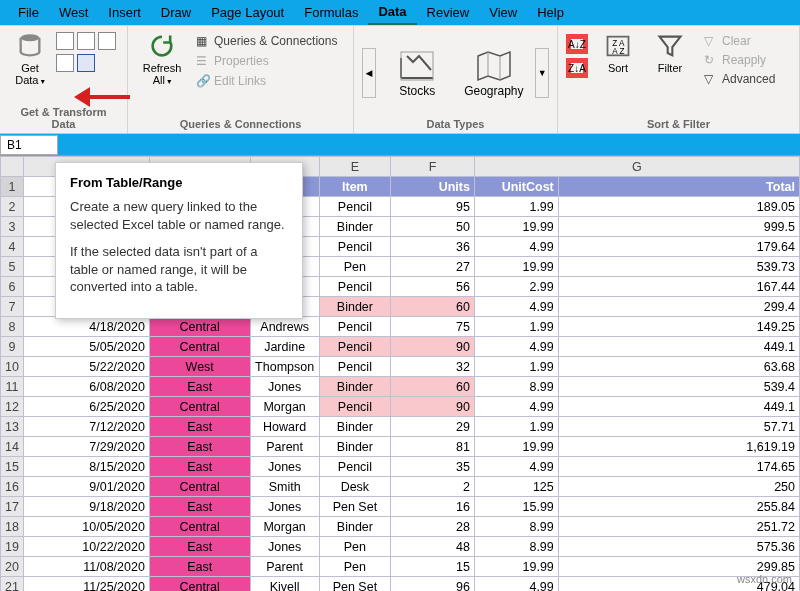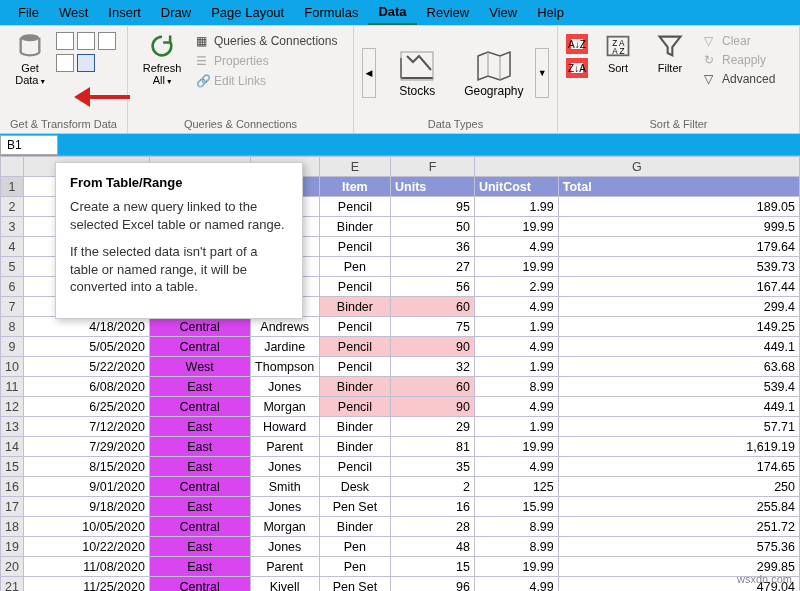--- a/index.html
+++ b/index.html
@@ -6,21 +6,21 @@
 body { width: 800px; height: 591px; background: #fff; overflow: hidden; position: relative; font-size: 13px; }
 
 
 .menubar { height: 26px; background: #0ea5e9; display: flex; align-items: center; padding: 0 8px; border-bottom: 1px solid #d4d4d4; }
 .menubar .mi { padding: 4px 10px; font-size: 13px; cursor: pointer; }
 .menubar .mi.active { border-bottom: 2px solid #217346; font-weight: 600; }
 
 
 .ribbon { height: 108px; background: #f3f2f1; border-bottom: 1px solid #c6c6c6; display: flex; }
 .group { border-right: 1px solid #d4d4d4; padding: 4px 8px 0 8px; display: flex; flex-direction: column; justify-content: space-between; position: relative; }
-.group-label { text-align: center; font-size: 11px; color: #666; padding: 2px 0 3px; }
+.group-label { text-align: center; font-size: 11px; color: #666; padding: 2px 0 3px; font-weight: bold; }
 .group-body { flex: 1; display: flex; align-items: flex-start; gap: 4px; }
 
 .bigbtn { display: flex; flex-direction: column; align-items: center; justify-content: flex-start; width: 44px; padding: 2px; cursor: pointer; }
 .bigbtn .ic { width: 28px; height: 28px; margin-bottom: 2px; }
 .bigbtn .lbl { font-size: 11px; text-align: center; line-height: 12px; }
 .bigbtn .dd::after { content: " ▾"; font-size: 8px; }
 
 .linkrow { display: flex; align-items: center; gap: 4px; font-size: 12px; color: #444; padding: 2px 4px; cursor: pointer; }
 .linkrow .sic { width: 14px; height: 14px; }
 .linkrow.dis { color: #aaa; }
@@ -46,24 +46,24 @@
 .arrow svg { width: 58px; height: 26px; }
 
 
 .grid-wrap { position: absolute; top: 156px; left: 0; right: 0; bottom: 0; overflow: hidden; }
 .grid { border-collapse: collapse; table-layout: fixed; width: 100%; }
 .grid th, .grid td { border: 1px solid #bfbfd4; padding: 0 4px; height: 20px; font-size: 12.5px; white-space: nowrap; overflow: hidden; }
 .grid .corner { background: #e8e8e8; width: 22px; }
 .grid .colh { background: #e8e8e8; text-align: center; font-weight: 400; color: #444; }
 .grid .rowh { background: #e8e8e8; text-align: center; font-weight: 400; color: #444; width: 22px; }
 .grid .rowh.sel { background: #d4d4d4; }
-.grid .hdr { background: #8a96d6; color: #fff; font-weight: 600; }
+.grid .hdr { background: #8a96d6; color: #fff; font-weight: 600; text-align: right; }
 .grid .hdr.l { text-align: center; }
 .grid td.rg { text-align: right; }
-.grid td.ct { text-align: center; background: #d946ef; }
+.grid td.ct { text-align: center; background: #ec4899; }
 .grid td.rep { text-align: center; }
 .grid td.itm { text-align: center; }
 .grid td.pink { background: #f8c8cd; }
 
 .w-date { width: 120px; }
 .w-reg  { width: 96px; }
 .w-rep  { width: 66px; }
 .w-item { width: 68px; }
 .w-un   { width: 80px; }
 .w-uc   { width: 80px; }

